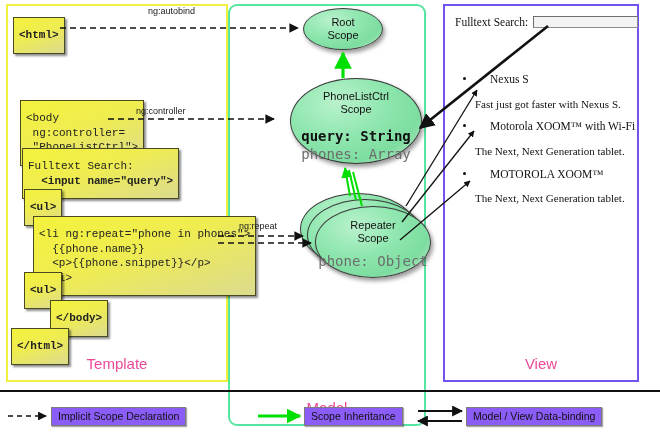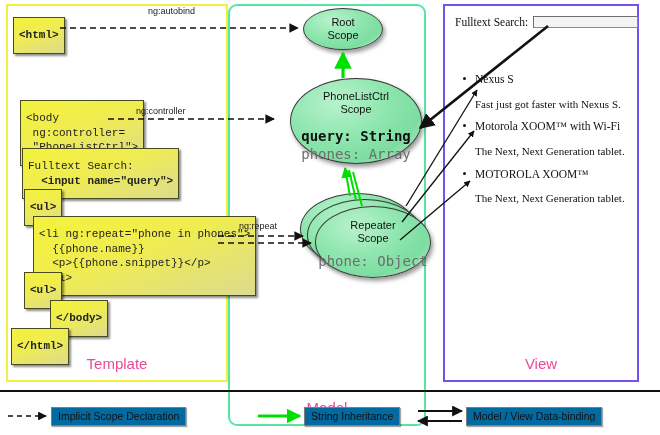--- a/index.html
+++ b/index.html
@@ -66,28 +66,28 @@
               font-family:"Liberation Serif",serif;color:#111;}
   #view-search-row{display:flex;align-items:center;gap:5px;}
   #view-search-label{font-size:11.5px;white-space:nowrap;}
   #view-search-input{width:105px;height:12px;box-sizing:border-box;
         border:1px solid #8c8c8c;border-top-color:#6e6e6e;border-left-color:#6e6e6e;
         background:#f3f3f3;font-family:"Liberation Serif",serif;font-size:10px;padding:0 2px;}
   #view-list{list-style:none;margin:0;padding:0;margin-top:44px;}
   #view-list li{position:relative;padding-left:20px;margin-bottom:5px;}
   #view-list li .bullet{position:absolute;left:8px;top:5px;width:3px;height:3px;
         background:#111;border-radius:50%;}
-  #view-list .name{font-size:11.5px;line-height:1.35;}
+  #view-list .name{font-size:11.5px;line-height:1.35;margin-left:15px;}
   #view-list .snippet{font-size:11px;line-height:1.35;margin-top:9px;margin-bottom:8px;}
 
   
   #legend{position:absolute;left:0;top:390px;width:660px;height:45px;}
   #legend-rule{position:absolute;left:0;top:0;width:660px;height:2px;background:#111;}
   .legend-box{position:absolute;box-sizing:border-box;border:1px solid #7d7d7d;
-      background:#0369a1;box-shadow:1px 1px 1px rgba(0,0,0,.35);
+      background:#8b5cf6;box-shadow:1px 1px 1px rgba(0,0,0,.35);
       font-size:10.5px;color:#111;padding:2px 6px 3px 6px;white-space:nowrap;}
   #legend-box-1{left:51px; top:17px;}
   #legend-box-2{left:304px;top:17px;}
   #legend-box-3{left:466px;top:17px;}
 
   svg.ov{position:absolute;left:0;top:0;width:660px;height:435px;overflow:visible;pointer-events:none;}
 </style>
 </head>
 <body>
 
@@ -218,17 +218,17 @@
           <path d="M0,0 L10,5 L0,10 Z" fill="#00e000"></path>
         </marker>
       </defs>
       <line x1="8" y1="26" x2="46" y2="26" stroke="#111" stroke-width="1.6" stroke-dasharray="5,4" marker-end="url(#lg-black)"></line>
       <line x1="258" y1="26" x2="300" y2="26" stroke="#00e000" stroke-width="3" marker-end="url(#lg-green)"></line>
       <line x1="418" y1="21" x2="462" y2="21" stroke="#111" stroke-width="2" marker-end="url(#lg-black)"></line>
       <line x1="462" y1="31" x2="418" y2="31" stroke="#111" stroke-width="2" marker-end="url(#lg-black)"></line>
     </svg>
 
     <div class="legend-box" id="legend-box-1">Implicit Scope Declaration</div>
-    <div class="legend-box" id="legend-box-2">String Inheritance</div>
+    <div class="legend-box" id="legend-box-2">Scope Inheritance</div>
     <div class="legend-box" id="legend-box-3">Model / View Data-binding</div>
   </div>
 
 </div>
 
 </body></html>

